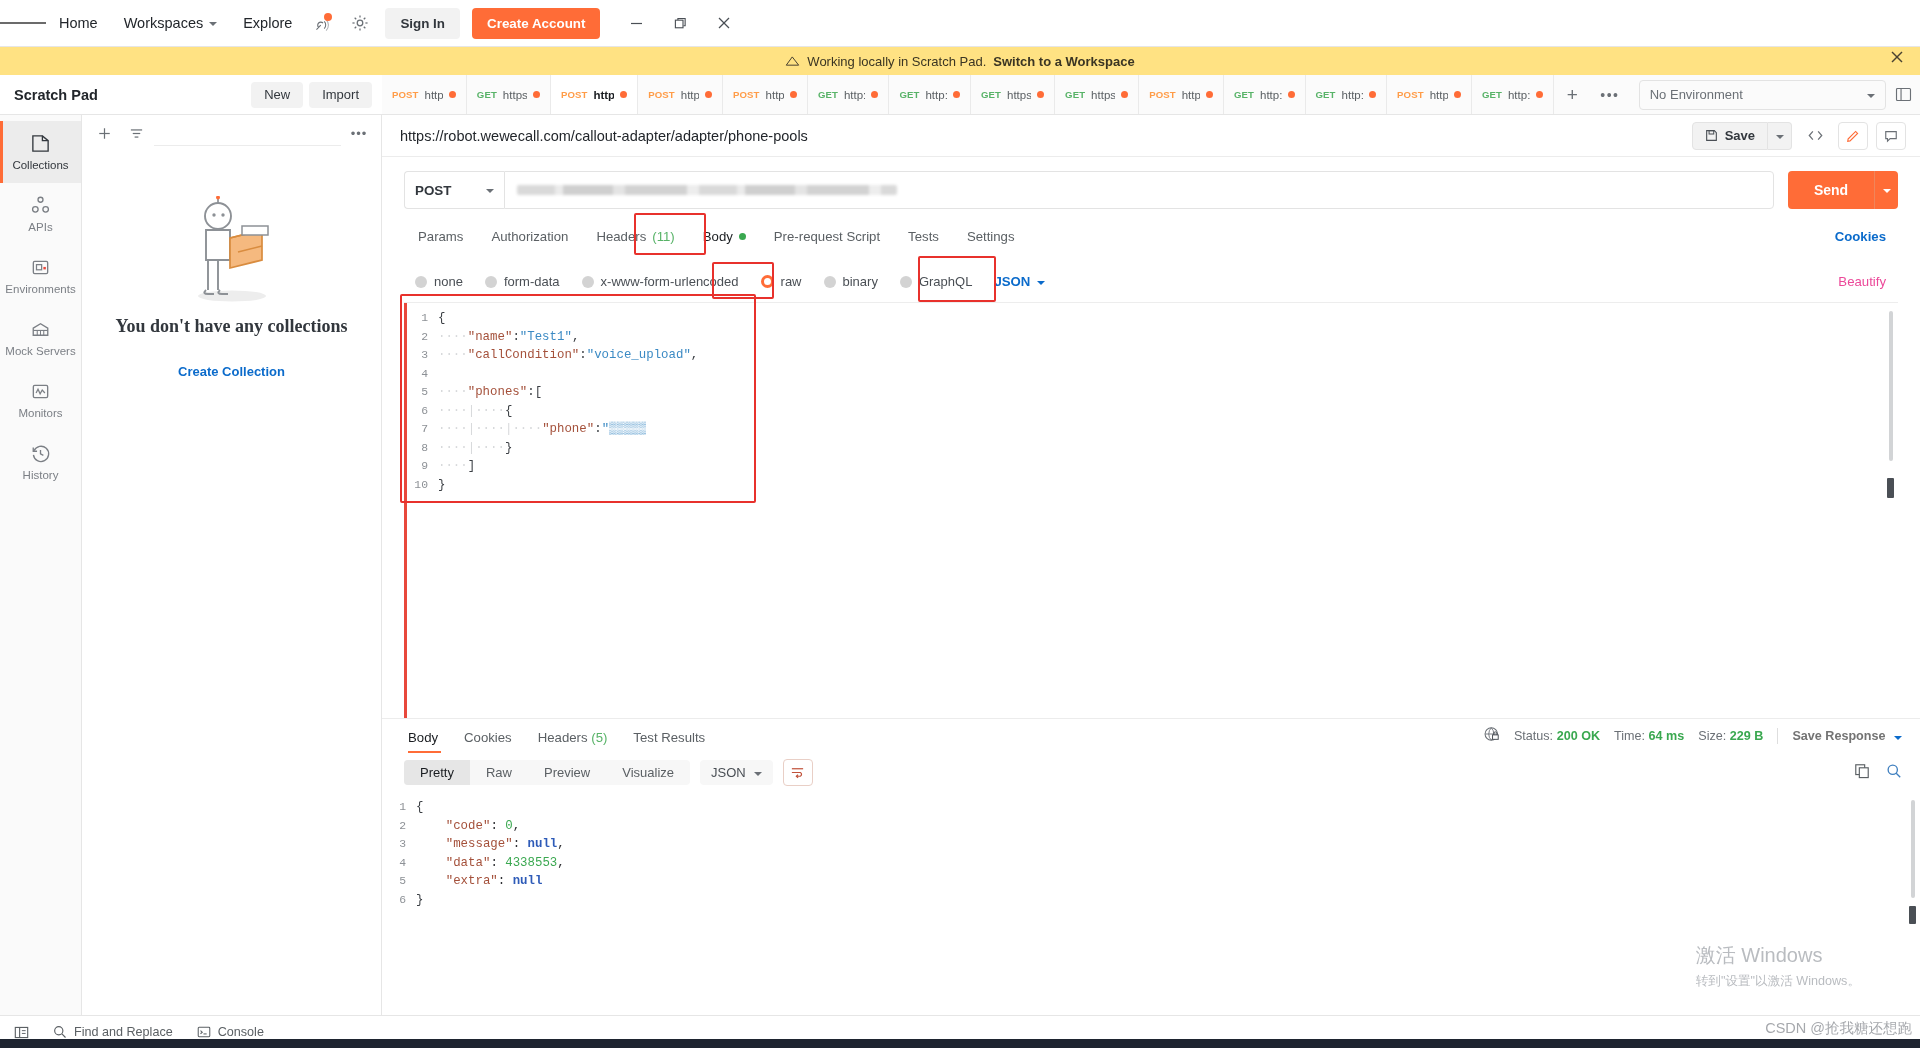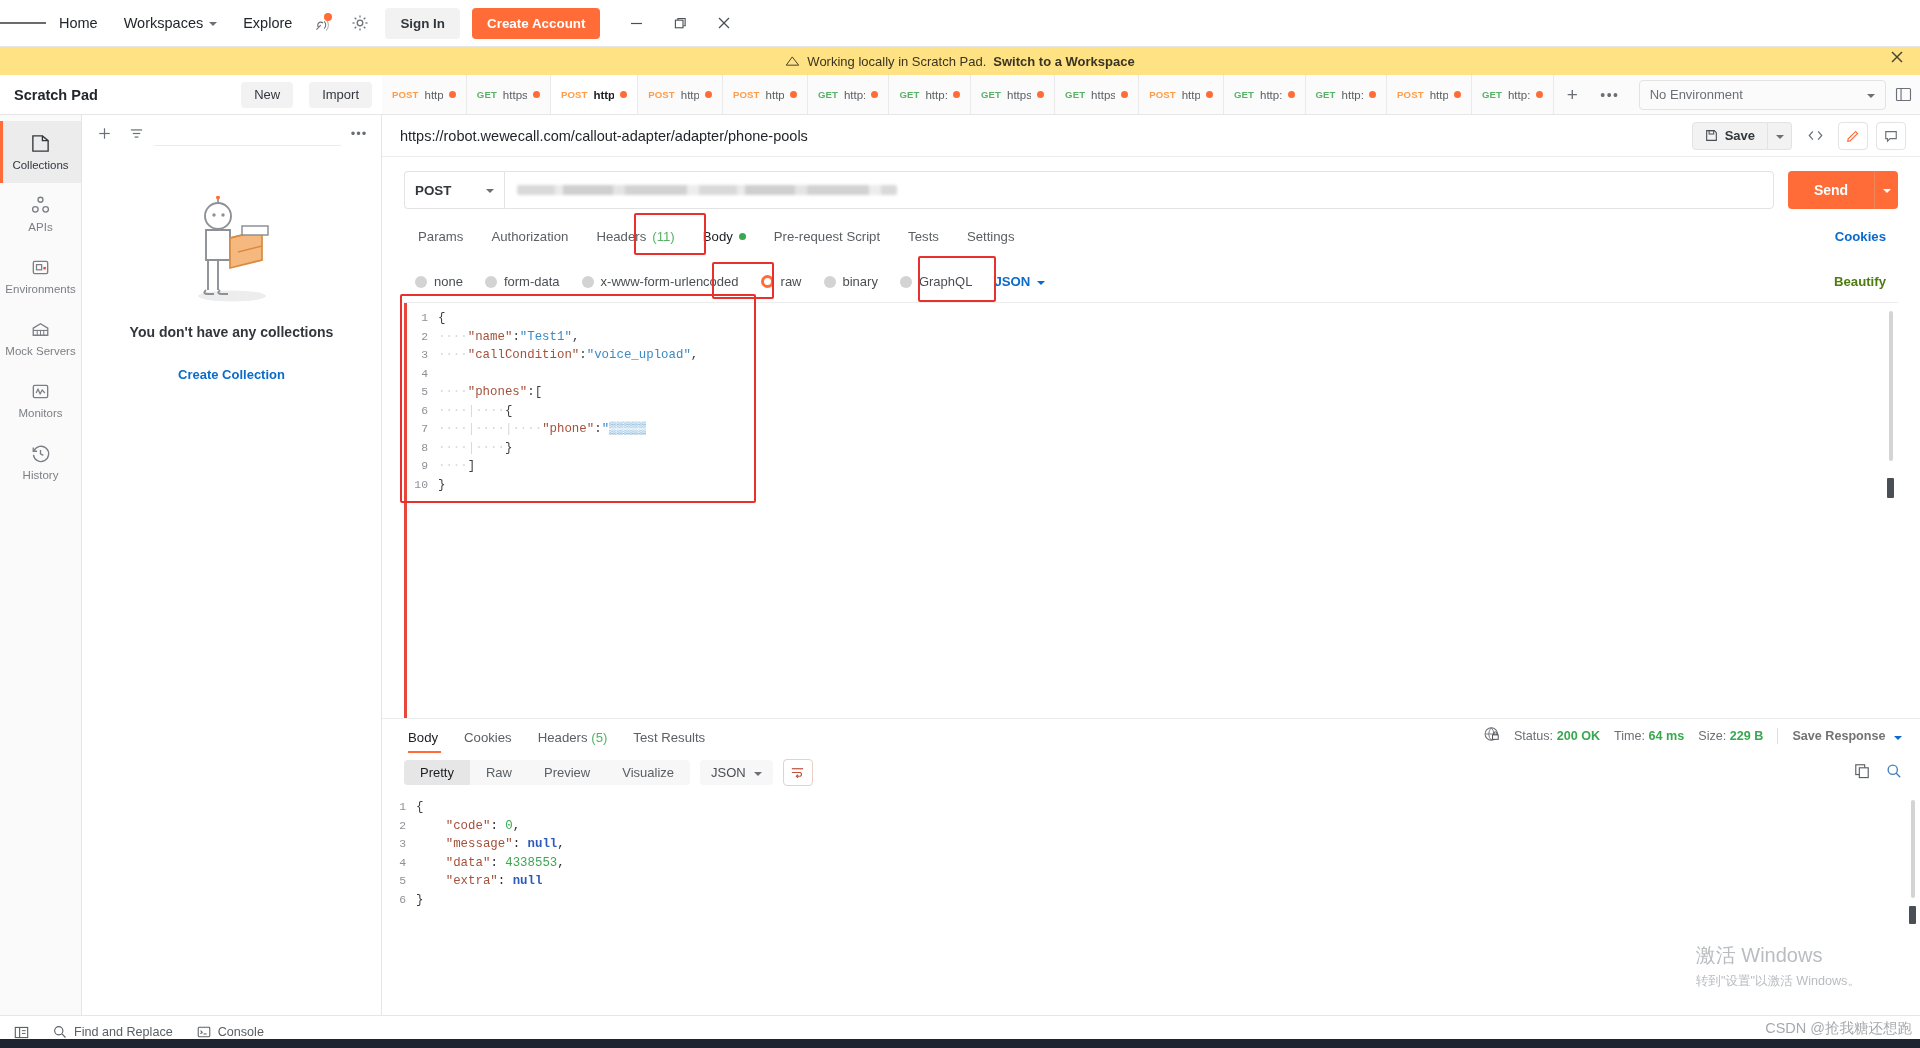--- a/index.html
+++ b/index.html
@@ -56,21 +56,21 @@
   }
   .banner b { font-weight: bold; }
   .banner-close { position:absolute; right: 16px; top:3px; cursor:pointer; }
 
   
   .padhead {
     height: 40px; display:flex;align-items:center; border-bottom:1px solid #e6e6e6;
     background:#fff;
   }
   .padtitle { padding-left: 14px; font-size: 14.5px; font-weight:bold; color:#22262b; width: 200px;}
-  .padbtns { display:flex;gap:16px; margin-left: auto; padding-right: 10px;}
+  .padbtns { display:flex;gap:6px; margin-left: auto; padding-right: 10px;}
   .padbtn { height:26px;padding:0 13px;background:#f2f2f2;border-radius:4px;display:flex;align-items:center;font-size:13px;color:#32373d;cursor:pointer;}
 
   
   .tabstrip {
     position:absolute; left: 382px; top: 75px; right: 0; height: 40px;
     display:flex; align-items:stretch; border-bottom:1px solid #e6e6e6;
     background:#fbfbfb; z-index: 4;
   }
   .rtab {
     display:flex;align-items:center;gap:6px; padding:0 10px; font-size:11.5px;
@@ -112,21 +112,21 @@
     position:absolute; left:82px; top:115px; bottom:33px; width:300px;
     border-right:1px solid #e6e6e6; background:#fff;
   }
   .colpanel-tools { height:36px; display:flex;align-items:center; gap:4px; padding:0 8px; }
   .ctool { width:28px;height:26px;display:flex;align-items:center;justify-content:center;color:#6b7076;cursor:pointer;}
   .csearch { flex:1; height:26px; border-bottom:1px solid #ececec; }
   .empty {
     margin-top: 42px; text-align:center; padding: 0 28px;
   }
   .empty-art { height:115px; display:flex;align-items:center;justify-content:center;}
-  .empty-h { font-size:14px;font-weight:bold;color:#32373d;margin-top:16px;}
+  .empty-h { font-size:18px;font-weight:bold;color:#32373d;margin-top:8px;font-family:Liberation Serif, serif;}
   .empty-p { font-size:13px;color:#767b81;line-height:1.45;margin-top:9px;}
   .empty-link { font-size:13px;color:#0b6bcb;font-weight:bold;margin-top:27px;cursor:pointer;}
 
   
   .reqwrap { position:absolute; left:382px; top:115px; right:0; bottom:33px; background:#fff; }
   .urlbar {
     height: 42px; display:flex;align-items:center; border-bottom:1px solid #ececec; padding-left:18px;
   }
   .urlbar .crumb { font-size:14.5px; color:#22262b; font-weight: normal;}
   .urlbar-right { margin-left:auto; display:flex;align-items:center;gap:8px; padding-right:14px;}
@@ -162,21 +162,21 @@
   .rt.active { color:#1a1d21; font-weight: normal; }
   .rt .green { width:7px;height:7px;border-radius:50%;background:#3aa850;}
   .rt .cnt { color:#58b368; }
   .cookies-link { margin-left:auto; font-size:13.2px;color:#0b6bcb;font-weight:bold;cursor:pointer;padding-bottom:9px;padding-right:12px;}
 
   .bodytypes { display:flex;align-items:center;gap:0; margin-top:17px; position:relative;}
   .bt { display:flex;align-items:center;gap:7px;padding:4px 11px; font-size:13px;color:#4a4f55;cursor:pointer;}
   .radio { width:12px;height:12px;border-radius:50%;background:#d3d3d3; flex:none;}
   .radio.on { background:#fff; border:3.4px solid #ff6c37; width:13px;height:13px;}
   .jsonsel { display:flex;align-items:center;gap:7px;padding:4px 11px;color:#0b6bcb;font-size:13.2px;font-weight:bold;cursor:pointer;}
-  .beautify { margin-left:auto; font-size:13.2px;color:#4d7c0f;font-weight:bold;cursor:pointer;padding-right:12px;}
+  .beautify { margin-left:auto; font-size:13.2px;color:#ec4899;font-weight:normal;cursor:pointer;padding-right:12px;}
 
   
   .editor {
     margin-top: 9px; position: relative; height: 425px;
     border-top: 1px solid #ededed;
     font-family: "Liberation Mono", monospace; font-size:12.4px;
   }
   .ed-accent { position:absolute;left:0;top:0;bottom:0;width:3px;background:#e8483c; }
   .ed-rows { padding-top: 6px; }
   .crow { display:flex; height:18.5px; align-items:center;}

